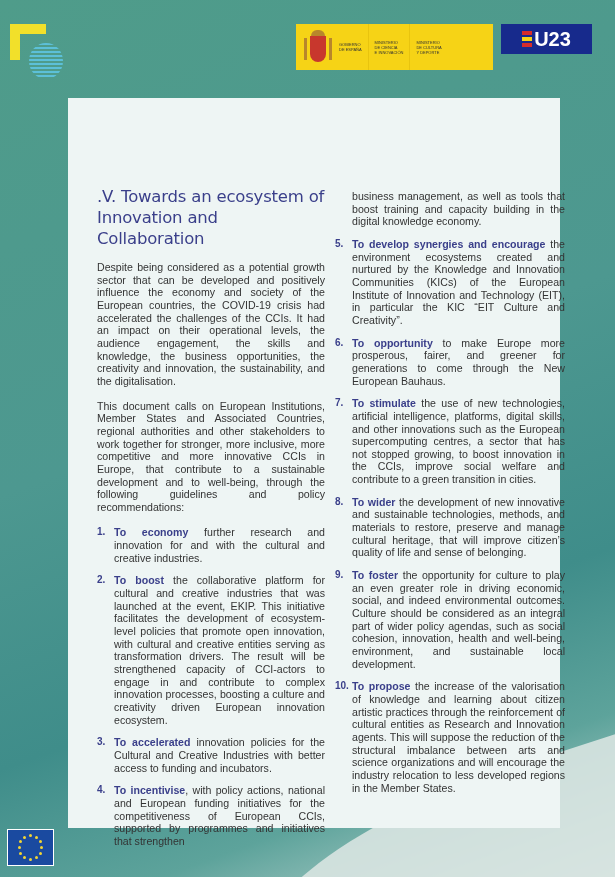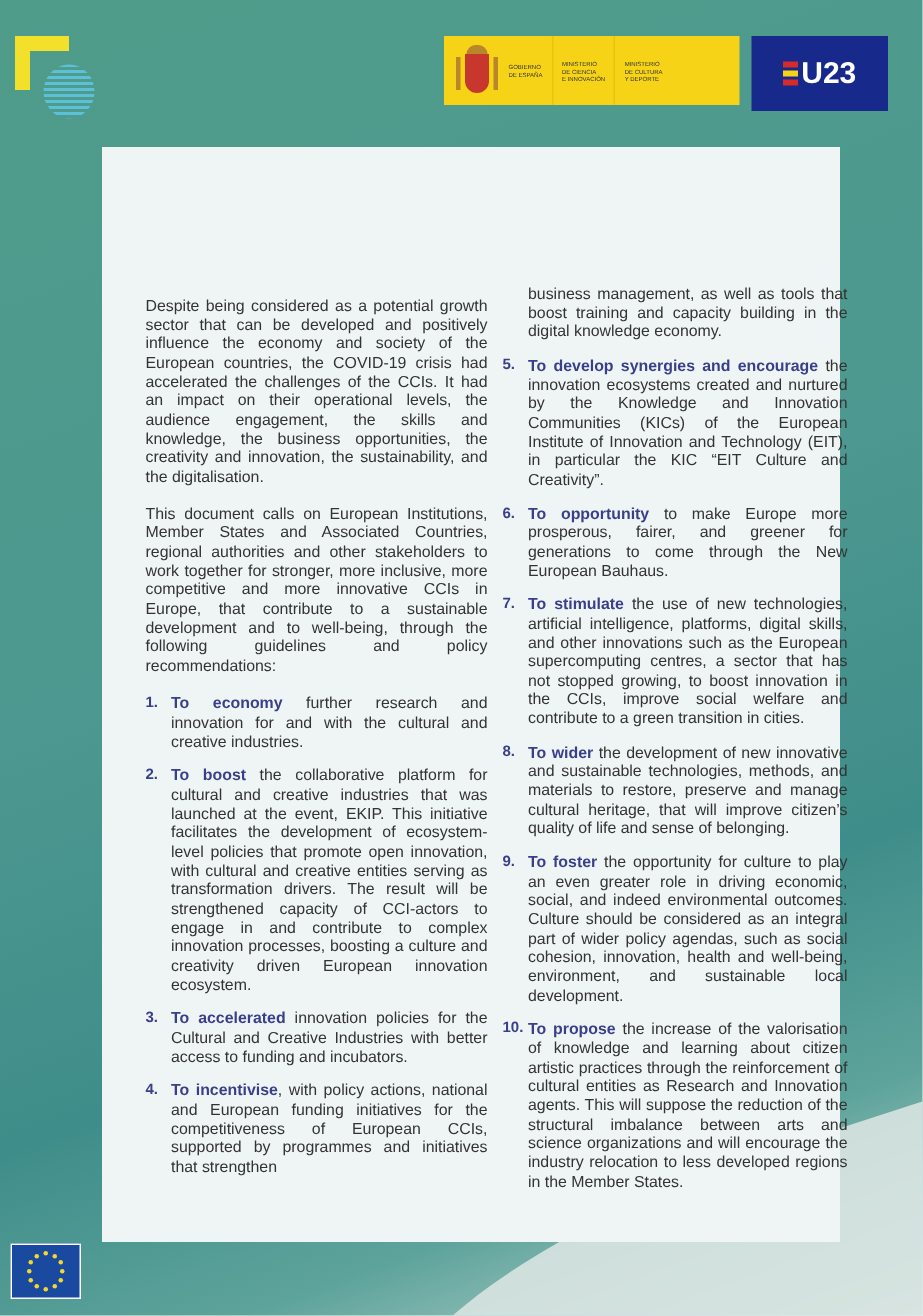--- a/index.html
+++ b/index.html
@@ -25,21 +25,21 @@
     position: absolute; left: 296px; top: 24px; width: 197px; height: 46px; background: #f6d316;
     display: flex; align-items: center;
   }
   .gov-logo .shield { width: 30px; height: 34px; margin-left: 7px; position: relative; }
   .gov-logo .shield .crest { position: absolute; left: 7px; top: 6px; width: 16px; height: 26px; background: #c8372d; border-radius: 0 0 8px 8px; }
   .gov-logo .shield .crown { position: absolute; left: 8px; top: 0; width: 14px; height: 7px; background: #b8862b; border-radius: 6px 6px 0 0; }
   .gov-logo .shield .pl { position: absolute; top: 8px; width: 3px; height: 22px; background: #b8862b; }
   .gov-logo .col { font-size: 4px; line-height: 5px; color: #333; text-transform: uppercase; padding: 0 6px; height: 46px; display: flex; flex-direction: column; justify-content: center; }
   .gov-logo .col + .col { border-left: 1px solid #e8c40e; }
   .eu23-logo {
-    position: absolute; left: 501px; top: 24px; width: 91px; height: 50px; background: #172a8c;
+    position: absolute; left: 501px; top: 24px; width: 91px; height: 30px; background: #172a8c;
     display: flex; align-items: center; justify-content: center; color: #fff; font-weight: bold; font-size: 20px;
   }
   .eu23-logo .bars { display: flex; flex-direction: column; margin-right: 2px; }
   .eu23-logo .bars span { display: block; width: 10px; height: 4px; margin: 1px 0; }
   .panel {
     position: absolute; left: 68px; top: 98px; width: 492px; height: 730px;
     background: #eef5f4;
   }
   .col-left { position: absolute; left: 97px; top: 186px; width: 228px; }
   .col-right { position: absolute; left: 352px; top: 190px; width: 213px; }
@@ -96,34 +96,35 @@
     <span style="background:#d62b2b"></span>
       <span style="background:#f6d316"></span>
       <span style="background:#d62b2b"></span>
   </div>
   <span>U23</span>
 </div>
 
 <div class="panel"></div>
 
 <div class="col-left">
+  <h1 class="title">.V. Towards an ecosystem of Innovation and Collaboration</h1>
   <p class="body">Despite being considered as a potential growth sector that can be developed and positively influence the economy and society of the European countries, the COVID-19 crisis had accelerated the challenges of the CCIs. It had an impact on their operational levels, the audience engagement, the skills and knowledge, the business opportunities, the creativity and innovation, the sustainability, and the digitalisation.</p>
   <p class="body" style="margin-bottom:13px">This document calls on European Institutions, Member States and Associated Countries, regional authorities and other stakeholders to work together for stronger, more inclusive, more competitive and more innovative CCIs in Europe, that contribute to a sustainable development and to well-being, through the following guidelines and policy recommendations:</p>
   <ol class="recs">
     <li><span class="num">1.</span><span class="lead">To economy</span><span> further research and innovation for and with the cultural and creative industries.</span></li>
     <li><span class="num">2.</span><span class="lead">To boost</span><span> the collaborative platform for cultural and creative industries that was launched at the event, EKIP. This initiative facilitates the development of ecosystem-level policies that promote open innovation, with cultural and creative entities serving as transformation drivers. The result will be strengthened capacity of CCI-actors to engage in and contribute to complex innovation processes, boosting a culture and creativity driven European innovation ecosystem.</span></li>
     <li><span class="num">3.</span><span class="lead">To accelerated</span><span> innovation policies for the Cultural and Creative Industries with better access to funding and incubators.</span></li>
     <li><span class="num">4.</span><span class="lead">To incentivise</span><span>, with policy actions, national and European funding initiatives for the competitiveness of European CCIs, supported by programmes and initiatives that strengthen</span></li>
   </ol>
 </div>
 
 <div class="col-right">
   <p class="cont" style="padding-left:0">business management, as well as tools that boost training and capacity building in the digital knowledge economy.</p>
   <ol class="recs" style="margin-left:-17px">
-    <li><span class="num">5.</span><span class="lead">To develop synergies and encourage</span><span> the innovation ecosystems created and nurtured by the Knowledge and Innovation Communities (KICs) of the European Institute of Innovation and Technology (EIT), in particular the KIC “EIT Culture and Creativity”.</span></li>
+    <li><span class="num">5.</span><span class="lead">To develop synergies and encourage</span><span> the environment ecosystems created and nurtured by the Knowledge and Innovation Communities (KICs) of the European Institute of Innovation and Technology (EIT), in particular the KIC “EIT Culture and Creativity”.</span></li>
     <li><span class="num">6.</span><span class="lead">To opportunity</span><span> to make Europe more prosperous, fairer, and greener for generations to come through the New European Bauhaus.</span></li>
     <li><span class="num">7.</span><span class="lead">To stimulate</span><span> the use of new technologies, artificial intelligence, platforms, digital skills, and other innovations such as the European supercomputing centres, a sector that has not stopped growing, to boost innovation in the CCIs, improve social welfare and contribute to a green transition in cities.</span></li>
     <li><span class="num">8.</span><span class="lead">To wider</span><span> the development of new innovative and sustainable technologies, methods, and materials to restore, preserve and manage cultural heritage, that will improve citizen’s quality of life and sense of belonging.</span></li>
     <li><span class="num">9.</span><span class="lead">To foster</span><span> the opportunity for culture to play an even greater role in driving economic, social, and indeed environmental outcomes. Culture should be considered as an integral part of wider policy agendas, such as social cohesion, innovation, health and well-being, environment, and sustainable local development.</span></li>
     <li><span class="num">10.</span><span class="lead">To propose</span><span> the increase of the valorisation of knowledge and learning about citizen artistic practices through the reinforcement of cultural entities as Research and Innovation agents. This will suppose the reduction of the structural imbalance between arts and science organizations and will encourage the industry relocation to less developed regions in the Member States.</span></li>
   </ol>
 </div>
 
 <div class="eu-flag">
   <span class="star" style="left:21px;top:4px"></span>

